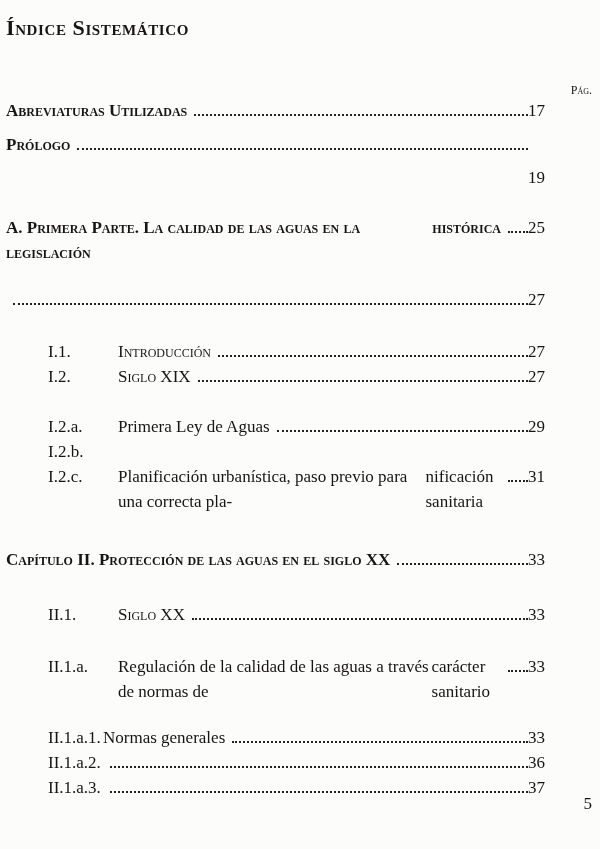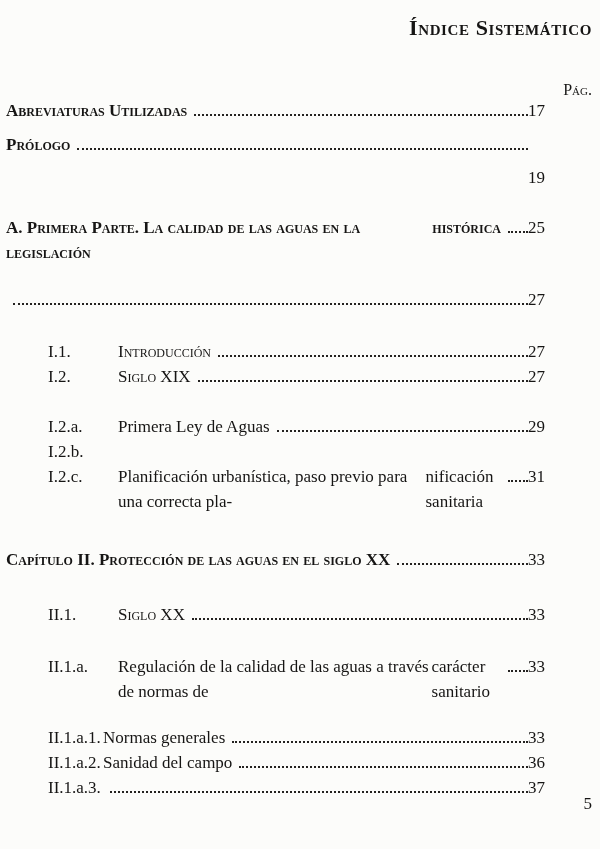--- a/index.html
+++ b/index.html
@@ -9,32 +9,32 @@
     background: #fcfcfa;
     color: #161514;
     font-family: "Liberation Serif", "DejaVu Serif", serif;
     box-sizing: border-box;
     padding: 12px 8px 0 6px;
     overflow: hidden;
     position: relative;
   }
   .title {
     margin: 2px 0 0 0;
-    text-align: right;
+    text-align: left;
     font-variant: small-caps;
     font-weight: 700;
     font-size: 22px;
     letter-spacing: 0.6px;
     line-height: 28px;
   }
   .pag-row {
     margin-top: 40px;
     text-align: right;
     font-variant: small-caps;
-    font-size: 16px;
+    font-size: 12px;
     line-height: 16px;
   }
   
   .row {
     display: flex;
     align-items: baseline;
     font-size: 17px;
     line-height: 25px;
   }
   .row .label { flex: 0 0 70px; margin-left: 42px; }
@@ -165,21 +165,20 @@
         </div>
       </div>
       <div class="row plain2 g21">
         <span class="label">II.1.a.1.</span>
         <span class="text">Normas generales</span>
         <span class="leader"></span>
         <span class="page-num">33</span>
       </div>
       <div class="row plain2 g0">
         <span class="label">II.1.a.2.</span>
-        <span class="text">Sanidad del campo</span>
         <span class="leader"></span>
         <span class="page-num">36</span>
       </div>
       <div class="row plain2 g0">
         <span class="label">II.1.a.3.</span>
         <span class="leader"></span>
         <span class="page-num">37</span>
       </div>
     </div>
   <div class="folio">

